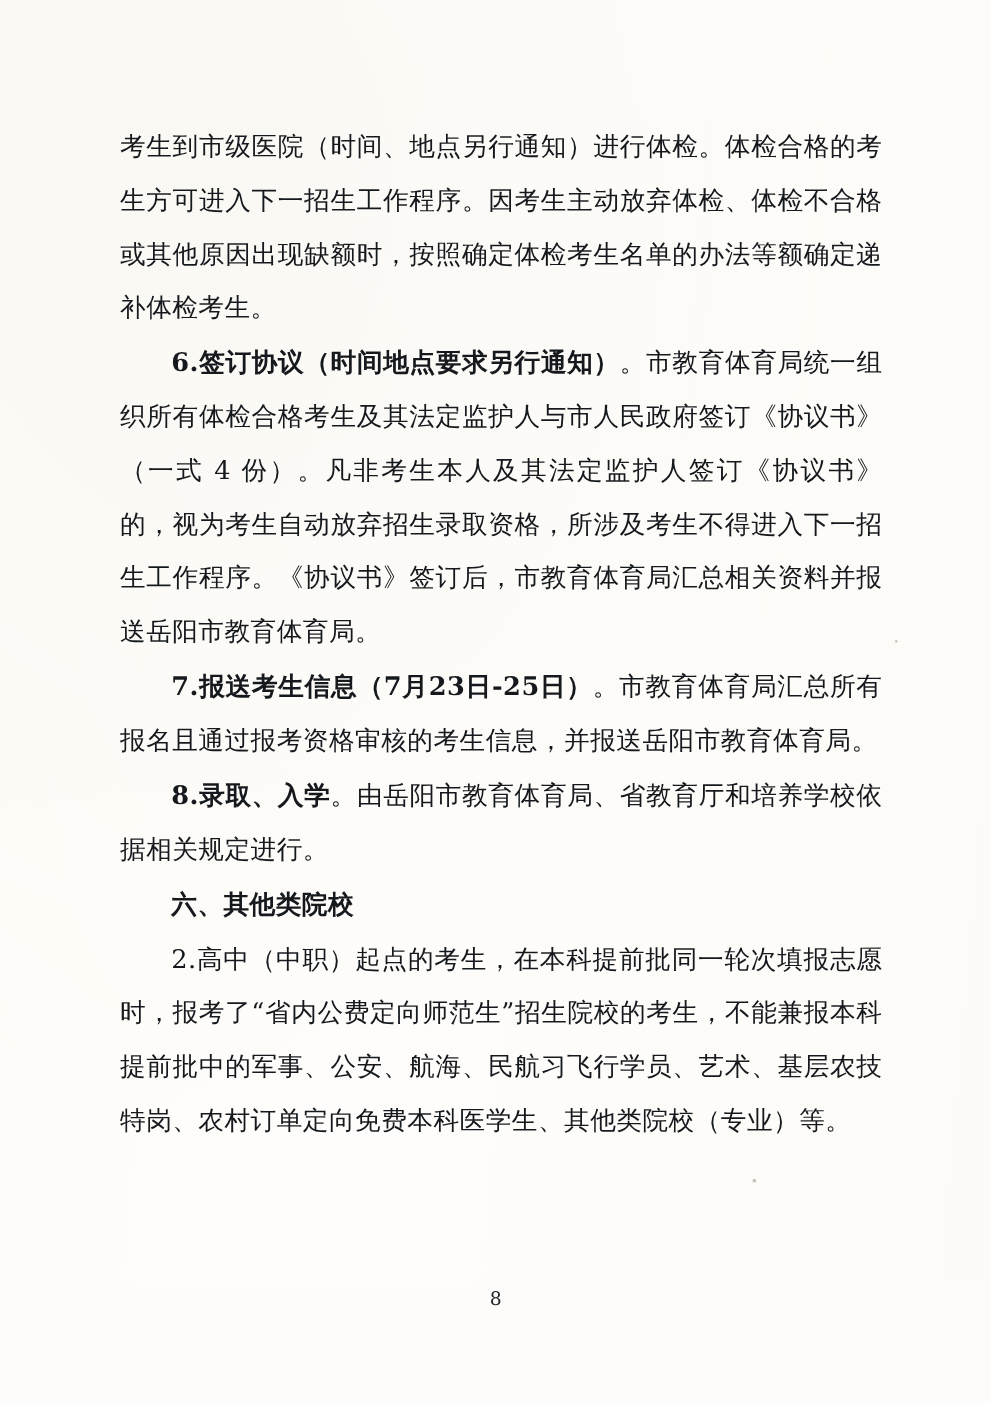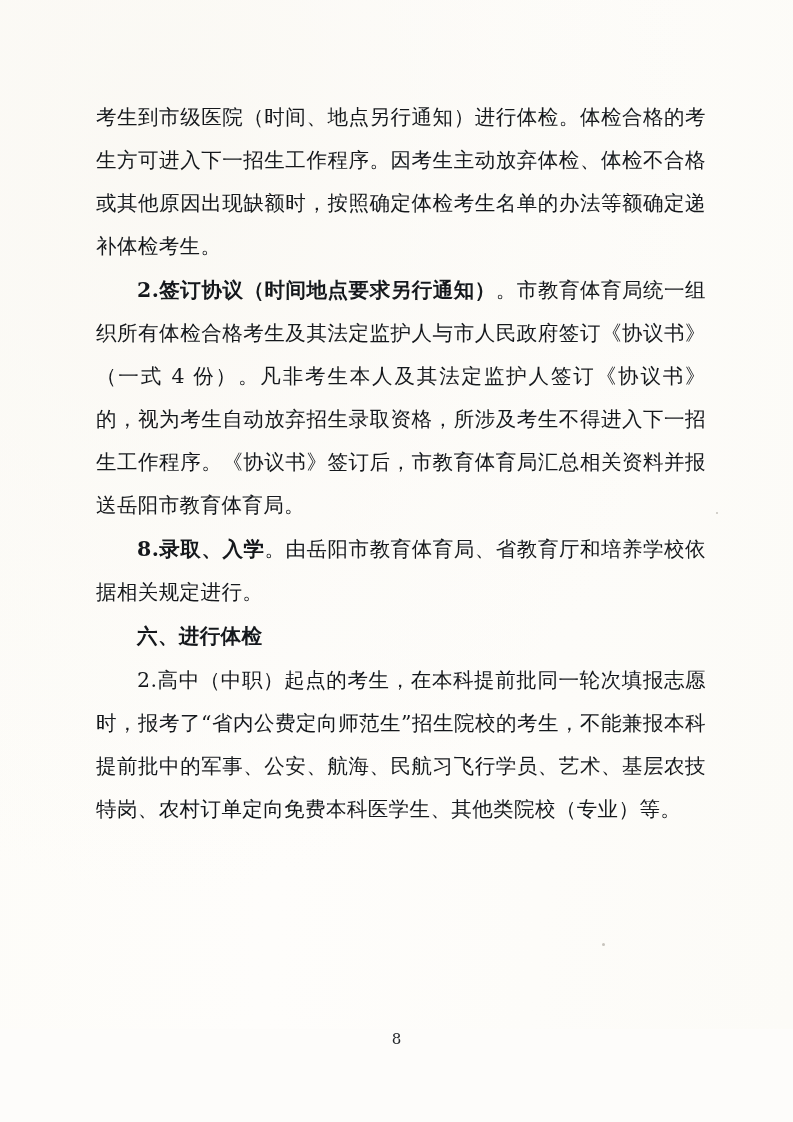--- a/index.html
+++ b/index.html
@@ -76,26 +76,27 @@
 </head>
 <body>
 
 <div class="page">
   <div class="paper-tint"></div>
 
   <div class="content">
 
     <p class="plain">考生到市级医院（时间、地点另行通知）进行体检。体检合格的考生方可进入下一招生工作程序。因考生主动放弃体检、体检不合格或其他原因出现缺额时，按照确定体检考生名单的办法等额确定递补体检考生。</p>
 
-    <p class="indent"><span class="bold-lead">2.签订协议（时间地点要求另行通知）</span><span>。市教育体育局统一组织所有体检合格考生及其法定监护人与市人民政府签订《协议书》（一式 4 份）。凡非考生本人及其法定监护人签订《协议书》的，视为考生自动放弃招生录取资格，所涉及考生不得进入下一招生工作程序。《协议书》签订后，市教育体育局汇总相关资料并报送岳阳市教育体育局。</span></p>
+    <p class="indent"><span class="bold-lead">6.签订协议（时间地点要求另行通知）</span><span>。市教育体育局统一组织所有体检合格考生及其法定监护人与市人民政府签订《协议书》（一式 4 份）。凡非考生本人及其法定监护人签订《协议书》的，视为考生自动放弃招生录取资格，所涉及考生不得进入下一招生工作程序。《协议书》签订后，市教育体育局汇总相关资料并报送岳阳市教育体育局。</span></p>
 
+    <p class="indent"><span class="bold-lead">7.报送考生信息（7月23日-25日）</span><span>。市教育体育局汇总所有报名且通过报考资格审核的考生信息，并报送岳阳市教育体育局。</span></p>
 
     <p class="indent"><span class="bold-lead">8.录取、入学</span><span>。由岳阳市教育体育局、省教育厅和培养学校依据相关规定进行。</span></p>
 
-    <p class="heading">六、进行体检</p>
+    <p class="heading">六、其他类院校</p>
 
     <p class="indent">2.高中（中职）起点的考生，在本科提前批同一轮次填报志愿时，报考了“省内公费定向师范生”招生院校的考生，不能兼报本科提前批中的军事、公安、航海、民航习飞行学员、艺术、基层农技特岗、农村订单定向免费本科医学生、其他类院校（专业）等。</p>
 
 
   </div>
 
   <div class="speck" style="left:602px; top:943px; width:3px; height:3px;"></div>
   <div class="speck" style="left:716px; top:512px; width:2px; height:2px;"></div>
 
   <div class="pagenum">8</div>

